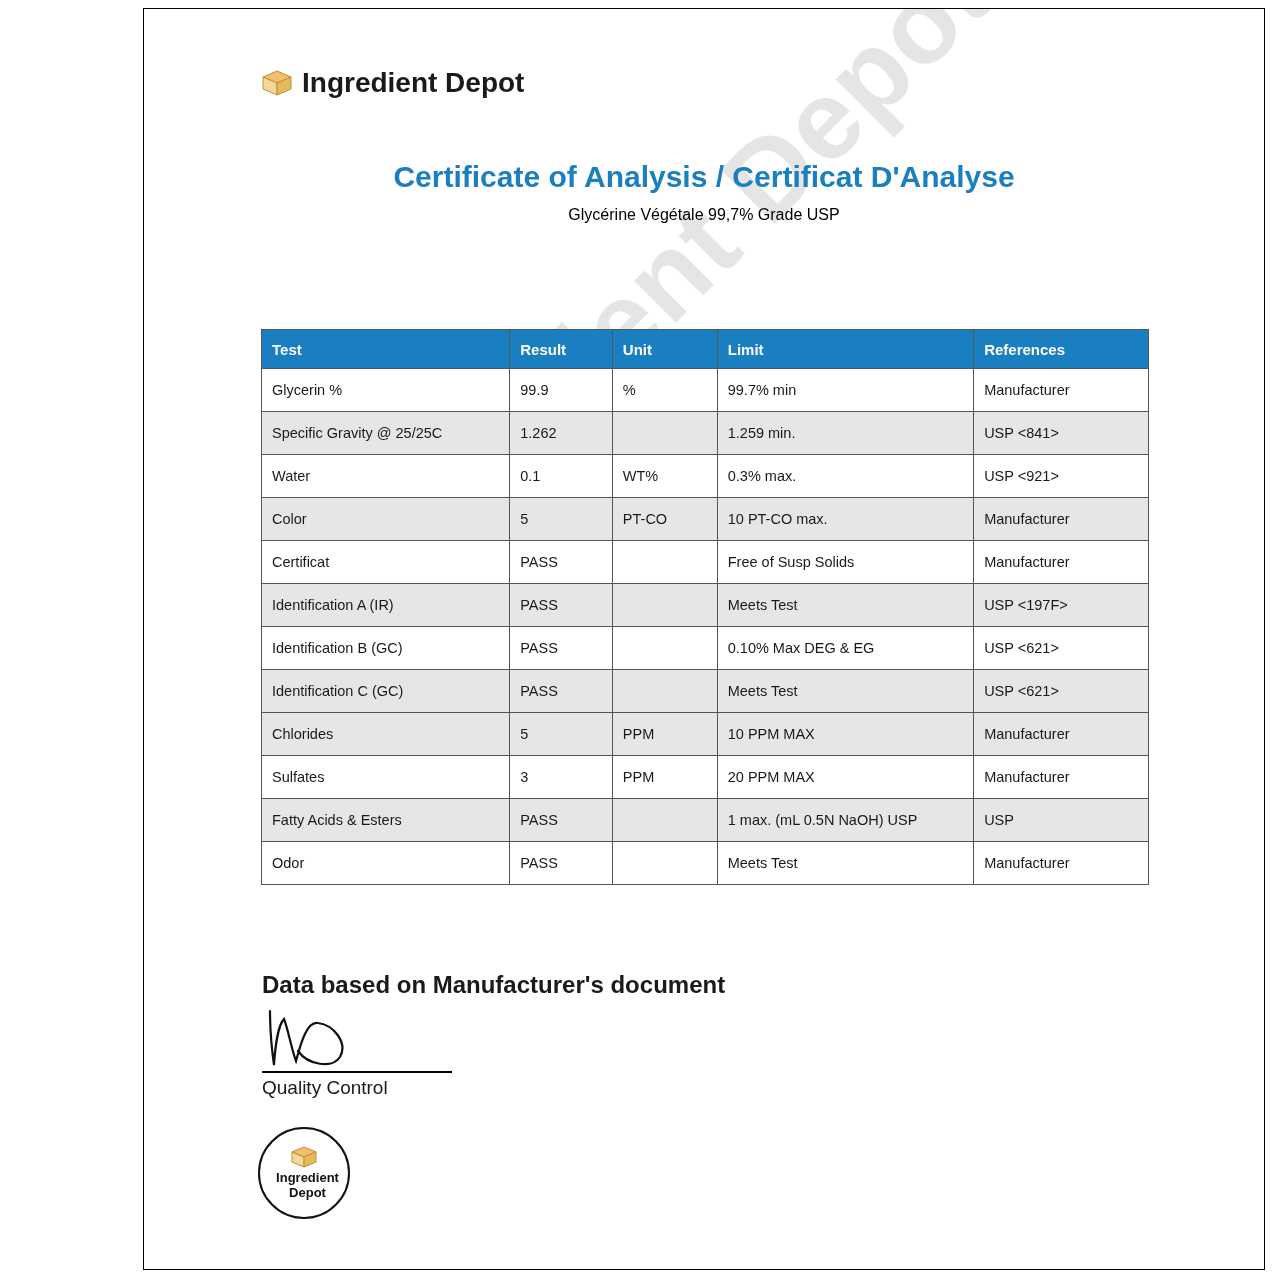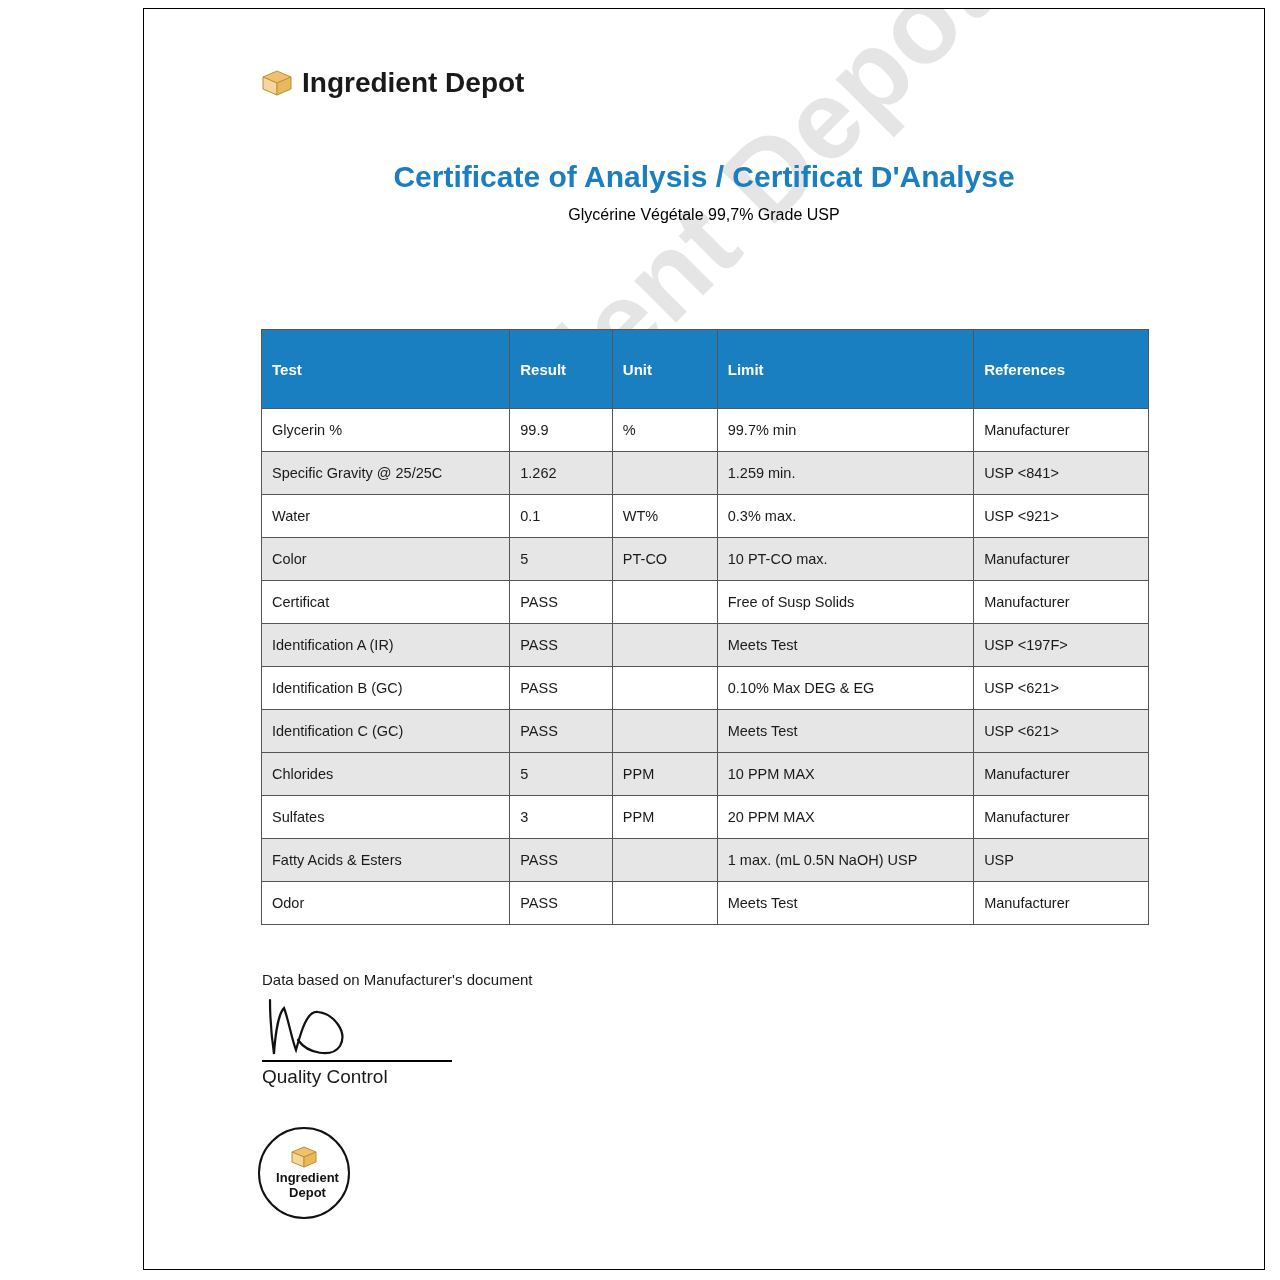--- a/index.html
+++ b/index.html
@@ -108,21 +108,21 @@
     border-collapse: collapse;
     width: 888px;
     table-layout: fixed;
   }
   table.coa th {
     background: #1a7fc1;
     color: #ffffff;
     font-size: 15px;
     font-weight: bold;
     text-align: left;
-    padding: 28px 10px;
+    padding: 8px 10px;
     border: 1px solid #555555;
     height: 22px;
   }
   table.coa td {
     font-size: 14.5px;
     color: #1a1a1a;
     padding: 11px 10px;
     border: 1px solid #555555;
     background: #ffffff;
     height: 20px;
@@ -138,23 +138,24 @@
   col.c-limit { width: 220px; }
   col.c-ref { width: 150px; }
   
   .footer {
     position: absolute;
     left: 118px;
     top: 962px;
     width: 800px;
   }
   .footer-note {
-    font-size: 15px;
+    font-size: 24px;
     color: #1a1a1a;
     margin: 0 0 4px 0;
+    font-weight: bold;
   }
   .signature {
     height: 72px;
     width: 200px;
     position: relative;
   }
   .sig-line {
     width: 190px;
     border-bottom: 2px solid #000000;
     margin-top: -4px;

